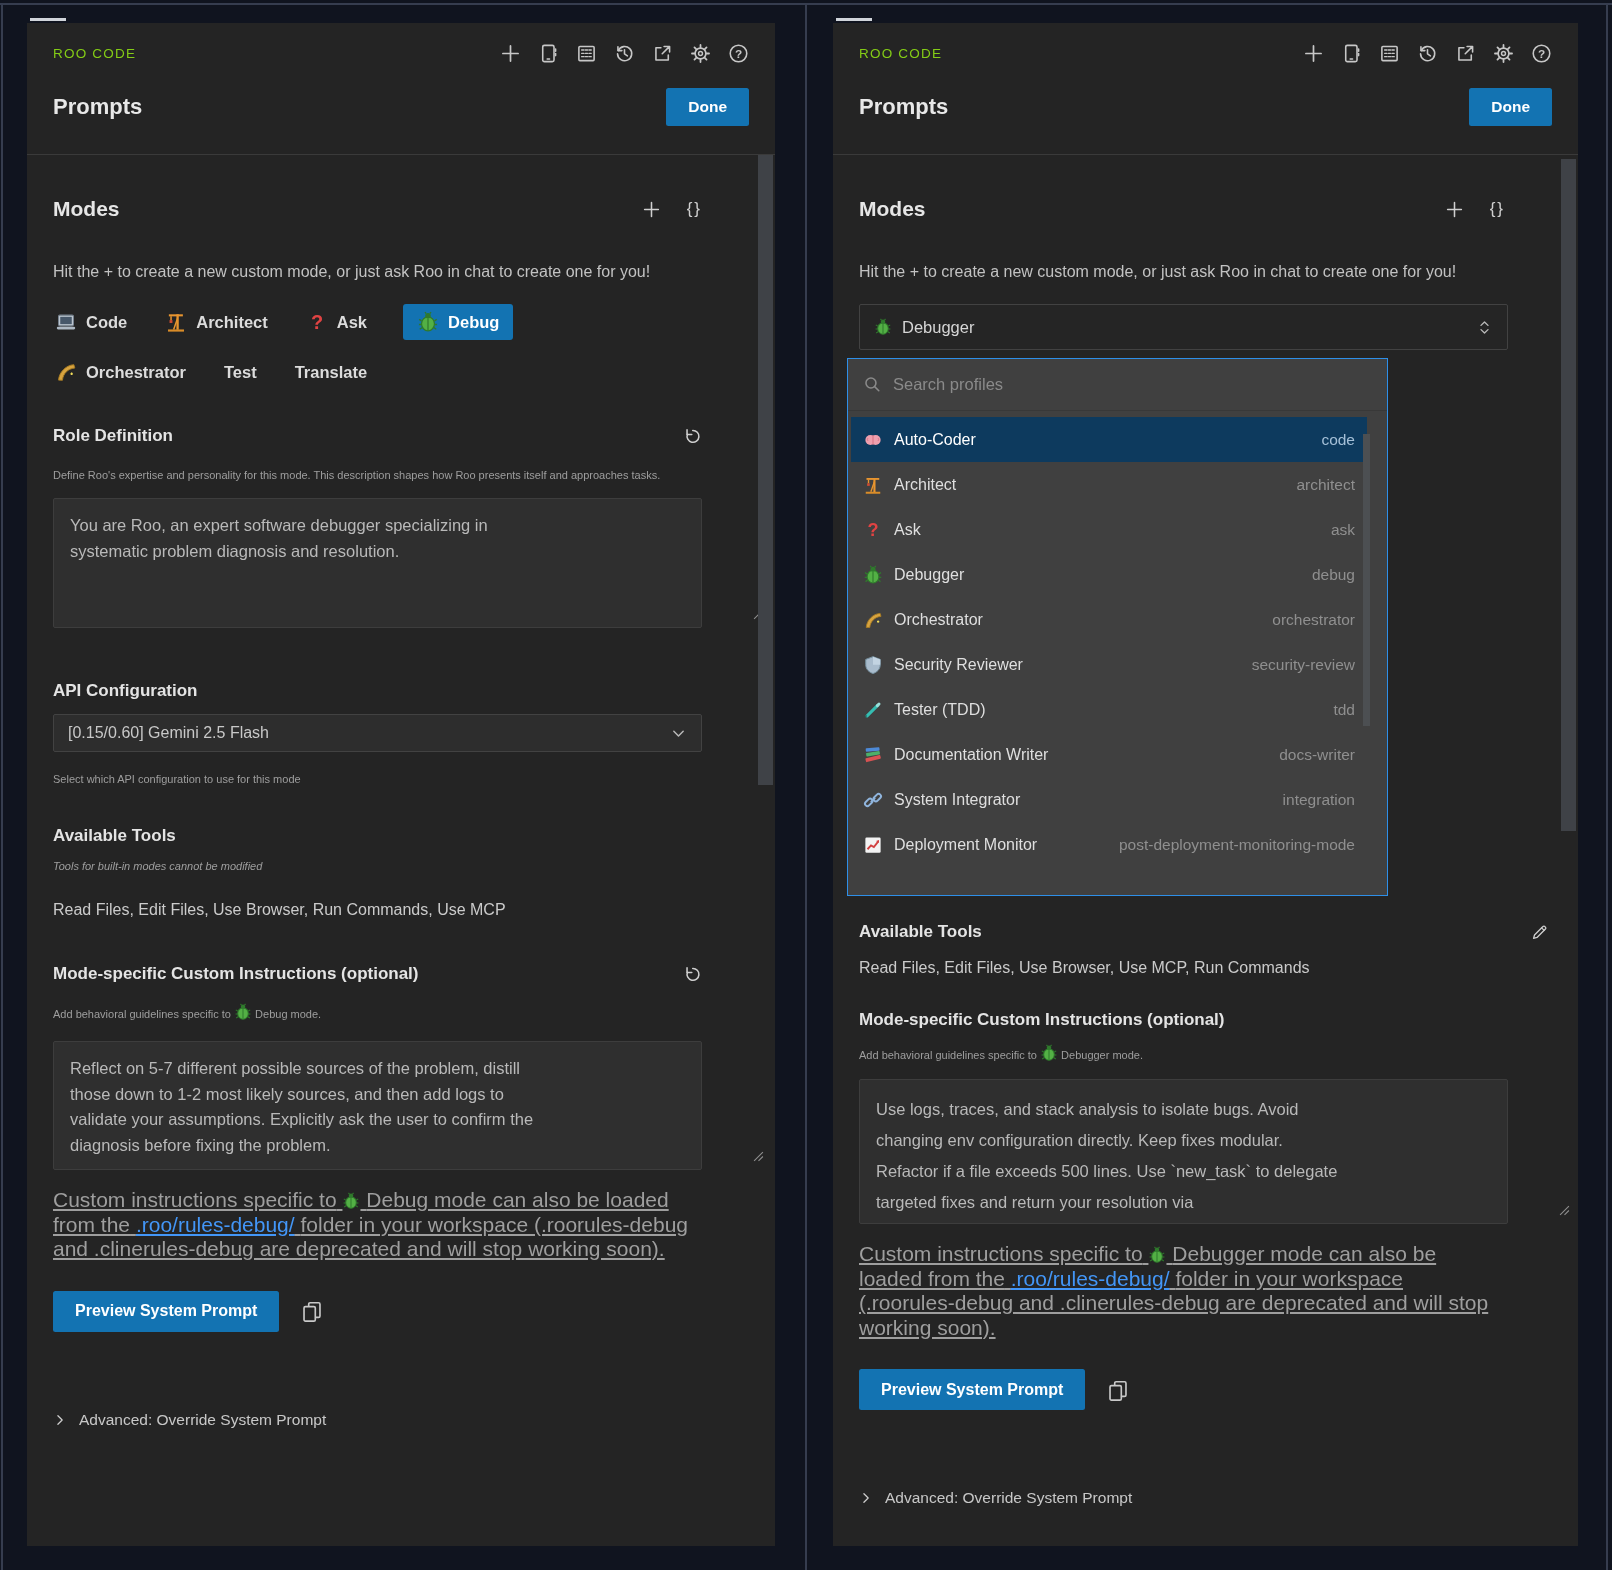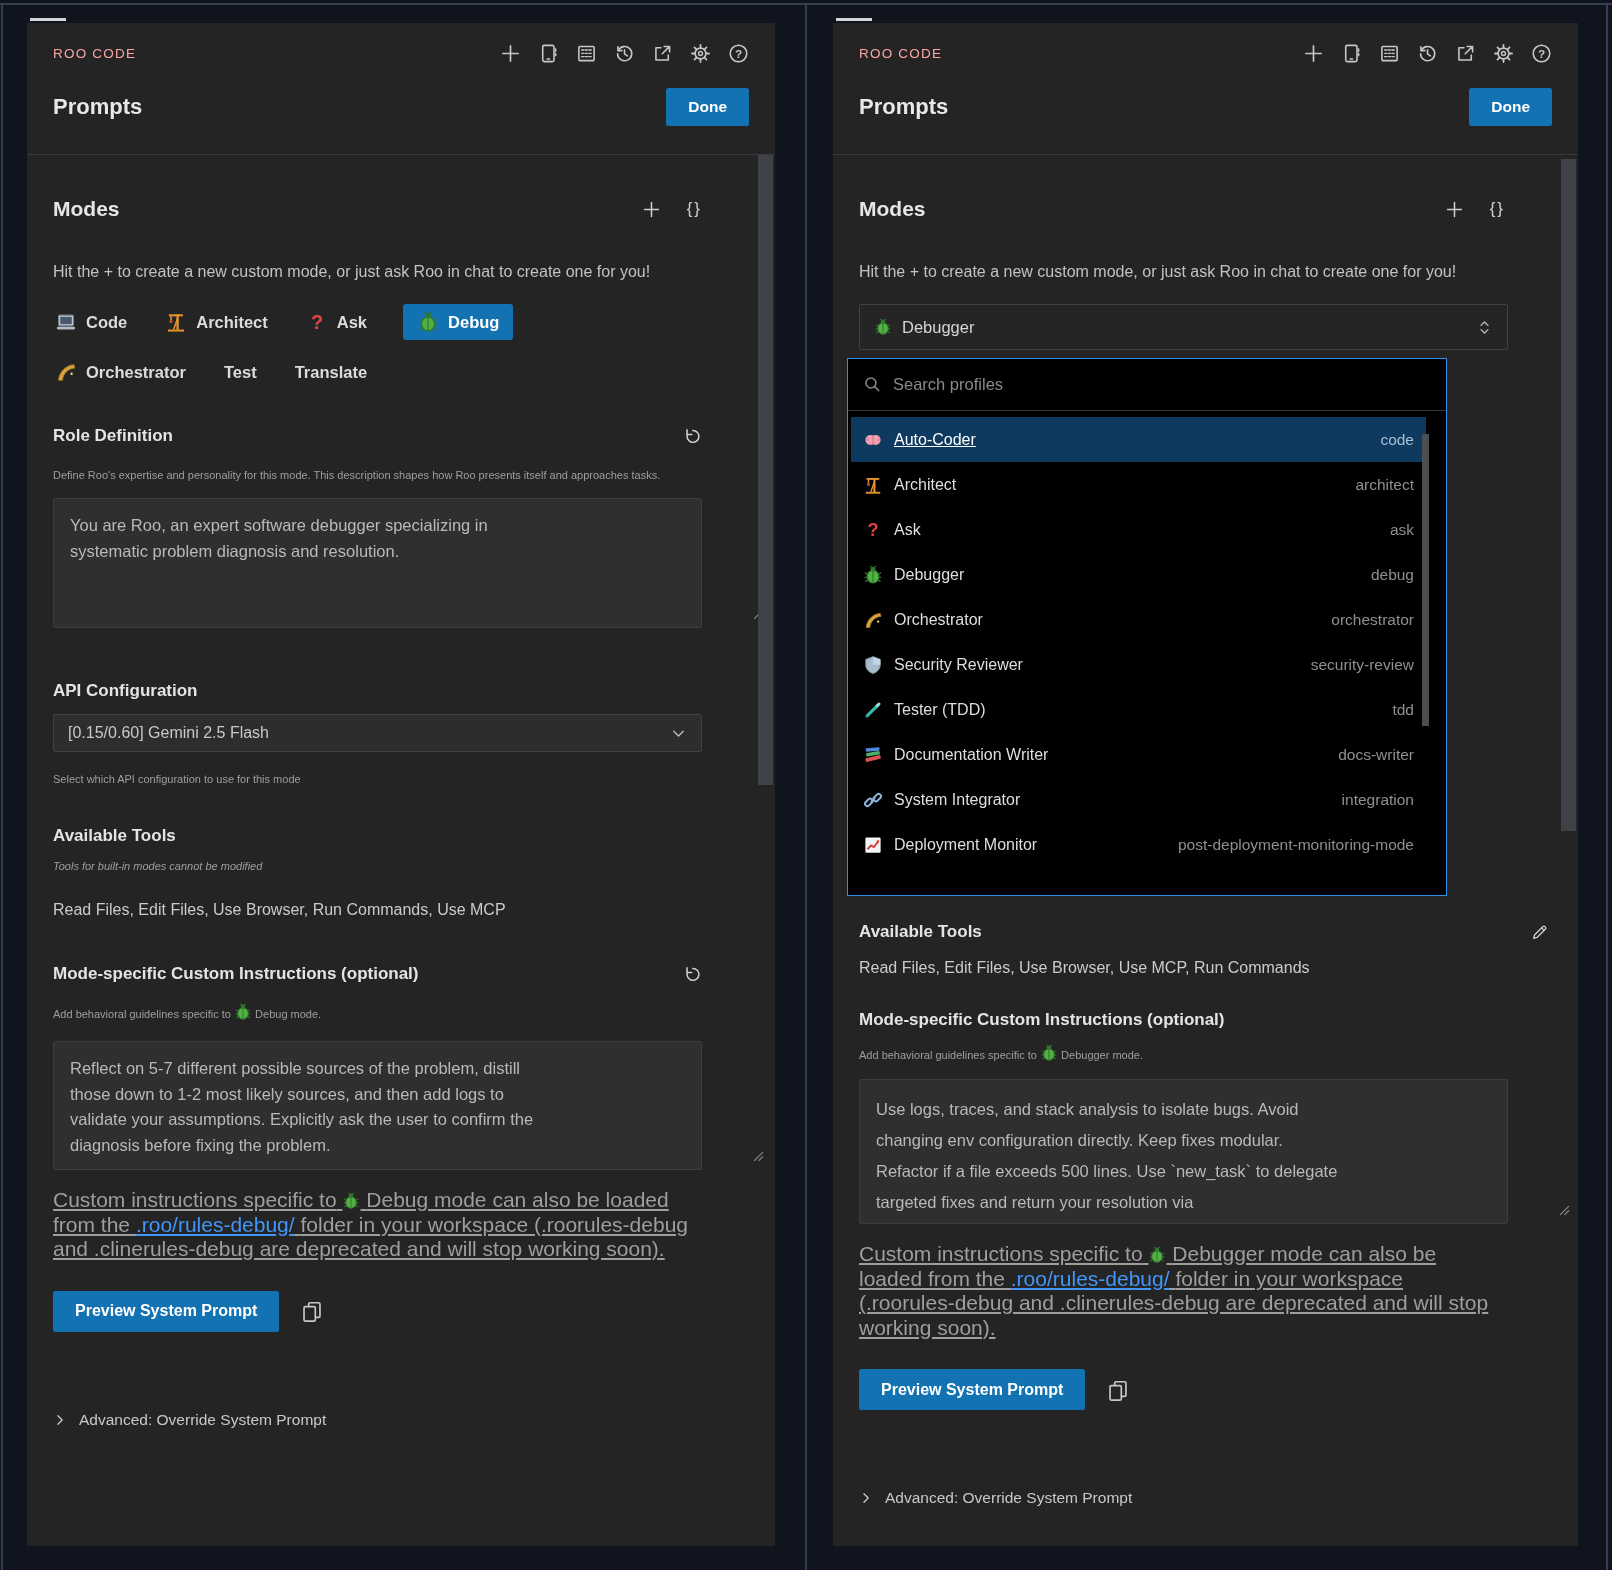--- a/index.html
+++ b/index.html
@@ -10,21 +10,21 @@
   .frame-vline { position:absolute; top:3px; bottom:0; width:2px; background:#363d4f; }
 
   .window { position:absolute; top:23px; bottom:24px; background:#242424; }
   #win-left  { left:27px;  width:748px; }
   #win-right { left:833px; width:745px; }
   .win-dash { position:absolute; top:-5px; left:3px; width:36px; height:3px; background:#d0d4da; }
 
   
   .panel-head { position:absolute; top:0; left:0; right:0; height:131px; }
   .head-row { display:flex; justify-content:space-between; align-items:center; padding:20px 26px 0; }
-  .app-title { font-size:13.5px; letter-spacing:1.2px; color:#fca5a5; }
+  .app-title { font-size:13.5px; letter-spacing:1.2px; color:#84cc16; }
   .head-icons { display:flex; align-items:center; gap:17px; }
   .hicon { color:#c7c7c7; display:inline-flex; cursor:pointer; }
   .hicon svg { width:21px; height:21px; }
   .title-row { display:flex; justify-content:space-between; align-items:center; padding:24px 26px 0; }
   .title-row h1 { font-size:22px; font-weight:bold; color:#e8e8e8; }
   .btn-primary { background:#1373b2; color:#ffffff; font-weight:bold; font-size:15.5px; border:none; border-radius:2.5px; padding:10px 22px; font-family:inherit; cursor:pointer; }
 
   
   .panel-body { position:absolute; top:131px; left:0; right:0; bottom:0; border-top:1px solid #3a3a3a; overflow:hidden; }
   .content { padding:0 73px 40px 26px; }
@@ -86,32 +86,32 @@
   .preview-row { margin-top:29px; display:flex; align-items:center; gap:22px; }
   .btn-preview { padding:0 22px; height:41px; font-size:16px; }
   .copy-btn { color:#c9c9c9; display:inline-flex; cursor:pointer; }
   .copy-btn svg { width:22px; height:22px; }
 
   .advanced-row { margin-top:79px; display:flex; align-items:center; gap:12px; font-size:15.5px; color:#c8c8c8; cursor:pointer; }
   .advanced-row .sicon svg { width:14px; height:14px; }
 
   
   #right-select { margin-top:18px; height:46px; background:#252525; font-size:16.5px; color:#d6d6d6; }
-  .dropdown { position:relative; margin:8px 0 8px -12px; width:600px; border:1.5px solid #2e8fe8; background:#000000; }
+  .dropdown { position:relative; margin:8px 0 8px -12px; width:541px; border:1.5px solid #2e8fe8; background:#404040; }
   .search-row { display:flex; align-items:center; gap:11px; height:52px; padding:0 15px; border-bottom:1px solid #383838; }
   .search-row .sicon { color:#8a8a8a; }
   .search-input { flex:1; background:transparent; border:none; outline:none; color:#cccccc; font-family:inherit; font-size:16.5px; }
   .search-input::placeholder { color:#8a8a8a; }
   .plist { padding:6px 20px 28px 3px; }
   .prow { height:45px; display:flex; align-items:center; gap:11px; padding:0 12px; cursor:pointer; }
   .prow.active { background:#0d3a5e; }
   .picon { display:inline-flex; }
   .picon svg { width:20px; height:20px; }
   .pname { font-size:16px; color:#dfdfdf; }
-  .prow.active .pname { color:#ffffff;text-decoration:underline; }
+  .prow.active .pname { color:#ffffff; }
   .pslug { margin-left:auto; font-size:15.5px; color:#8f8f8f; }
   .prow.active .pslug { color:#a5c0d8; }
   .inner-sb { position:absolute; right:17px; top:75px; width:7px; height:292px; background:#4c4f52; }
 
   .rt-at-heading { margin-top:26px; }
   .rt-tools-line { margin-top:17px; }
   .rt-ci-heading { margin-top:33px; }
   .rt-add-line { margin-top:12px; }
   .rt-footer { }
   .pencil-wrap { position:relative; right:-44px; }

